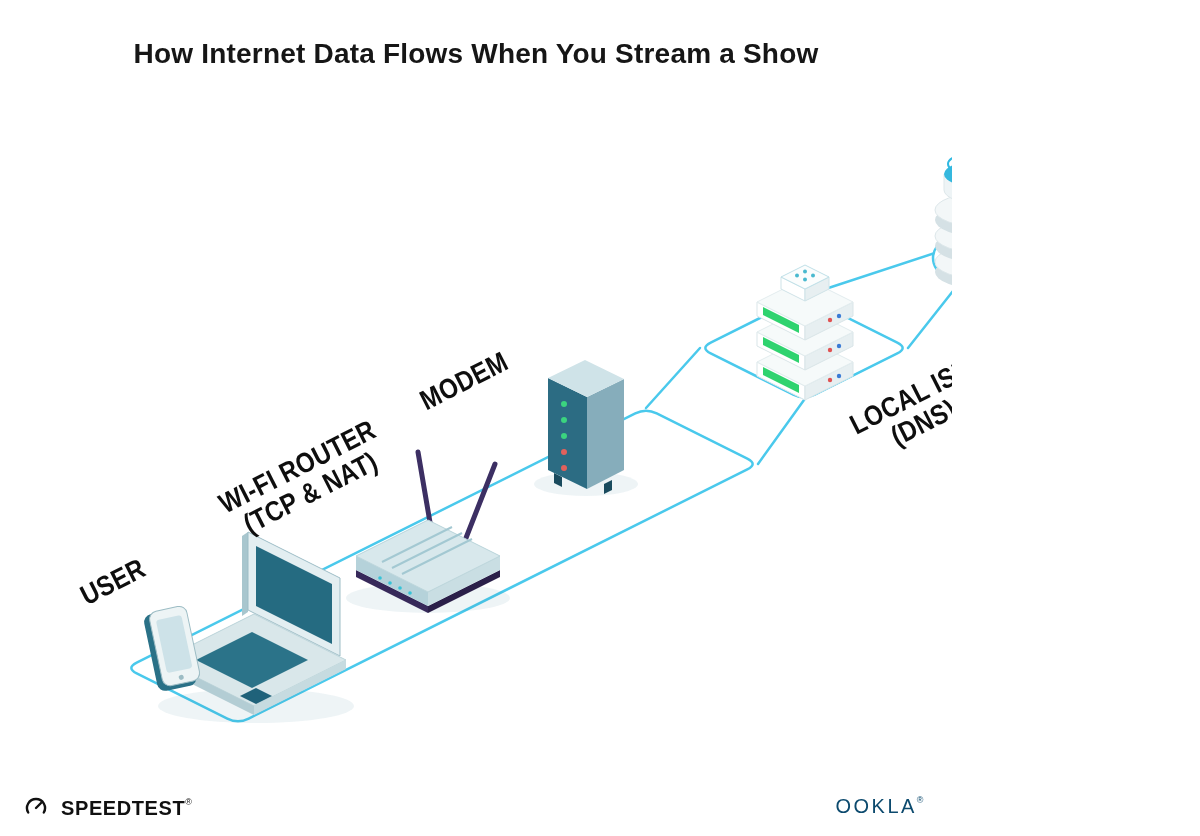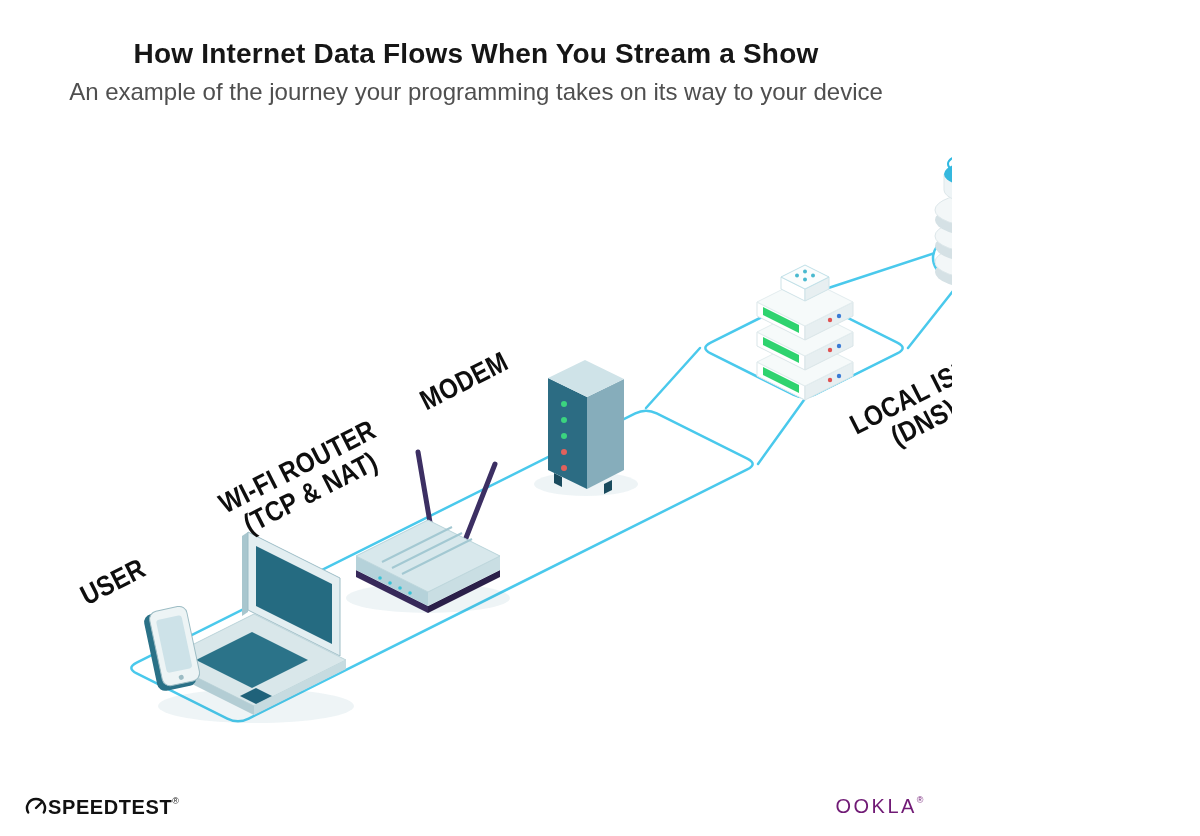--- a/index.html
+++ b/index.html
@@ -22,36 +22,35 @@
     position: absolute;
     font-weight: 700; color: #0e0e0e; text-align: center;
     line-height: 1.05; white-space: nowrap;
     font-size: 28px; letter-spacing: 0.4px;
     transform: translate(-50%, -50%) rotate(-27deg) scale(0.86, 1);
   }
   .node-label span { display: block; }
 
   .footer-left {
     position: absolute; left: 24px; bottom: 16px;
-    display: flex; align-items: flex-start; gap: 0;
+    display: flex; align-items: center; gap: 13px;
   }
   .speedtest-wordmark { font-size: 20px; font-weight: 700; color: #111; letter-spacing: 0.6px; }
   .mark { font-size: 9px; vertical-align: top; font-weight: 400; }
   .footer-right {
     position: absolute; right: 26px; bottom: 18px;
-    font-size: 20px; font-weight: 500; color: #701a75; letter-spacing: 2.5px;
+    font-size: 20px; font-weight: 500; color: #0c4a6e; letter-spacing: 2.5px;
   }
 </style>
 </head>
 <body>
 
 <div class="canvas">
 
   <h1 class="title">How Internet Data Flows When You Stream a Show</h1>
-  <div class="subtitle">An example of the journey your programming takes on its way to your device</div>
 
   <svg class="diagram-svg" width="1200" height="836" viewBox="0 0 1200 836">
 
     <g stroke="#4AC9EC" stroke-width="2.5" stroke-linecap="round">
       <line x1="646" y1="408" x2="700" y2="348"></line>
       <line x1="758" y1="464" x2="804" y2="400"></line>
       <line x1="804" y1="296" x2="938" y2="252"></line>
       <line x1="908" y1="348" x2="960" y2="282"></line>
     </g>
 

